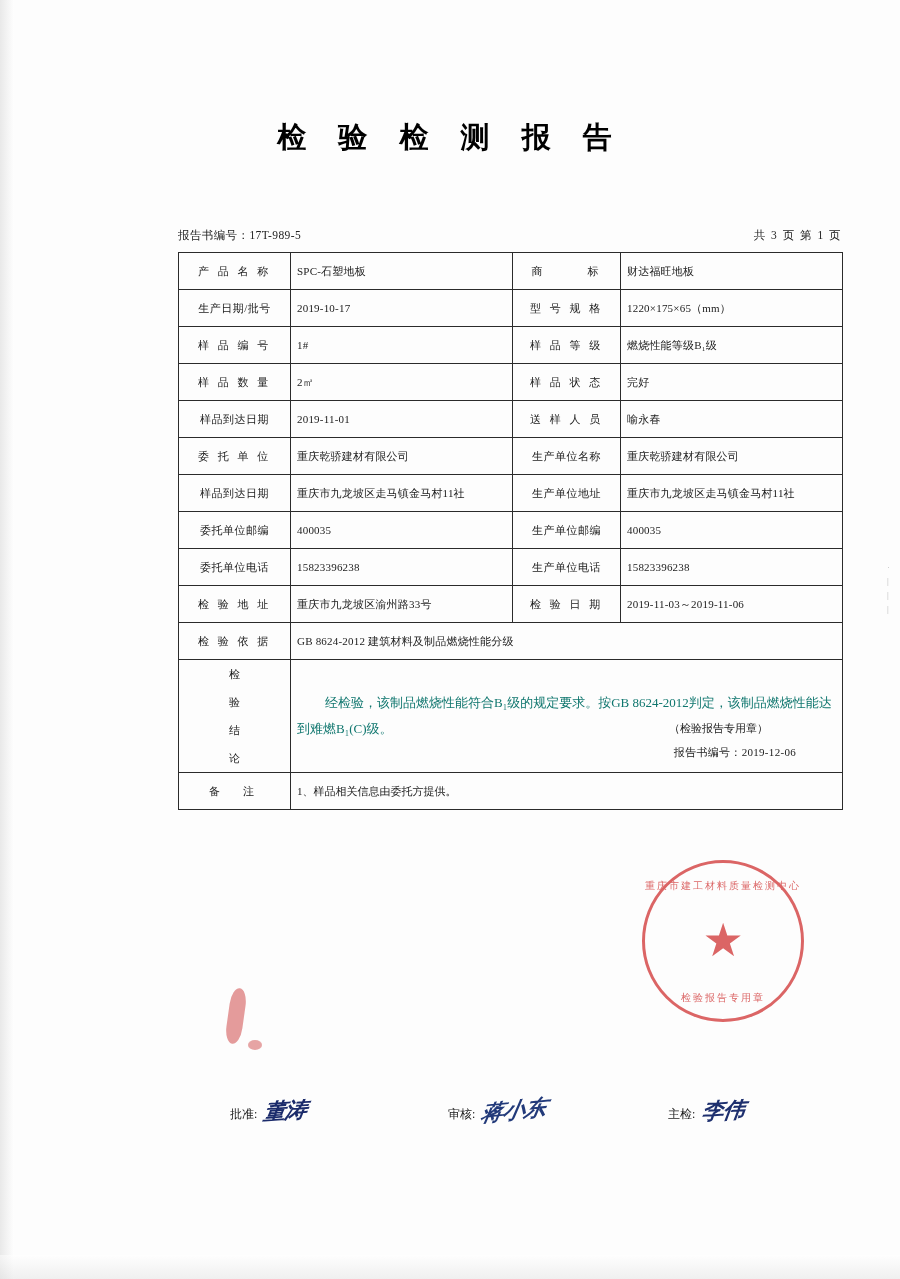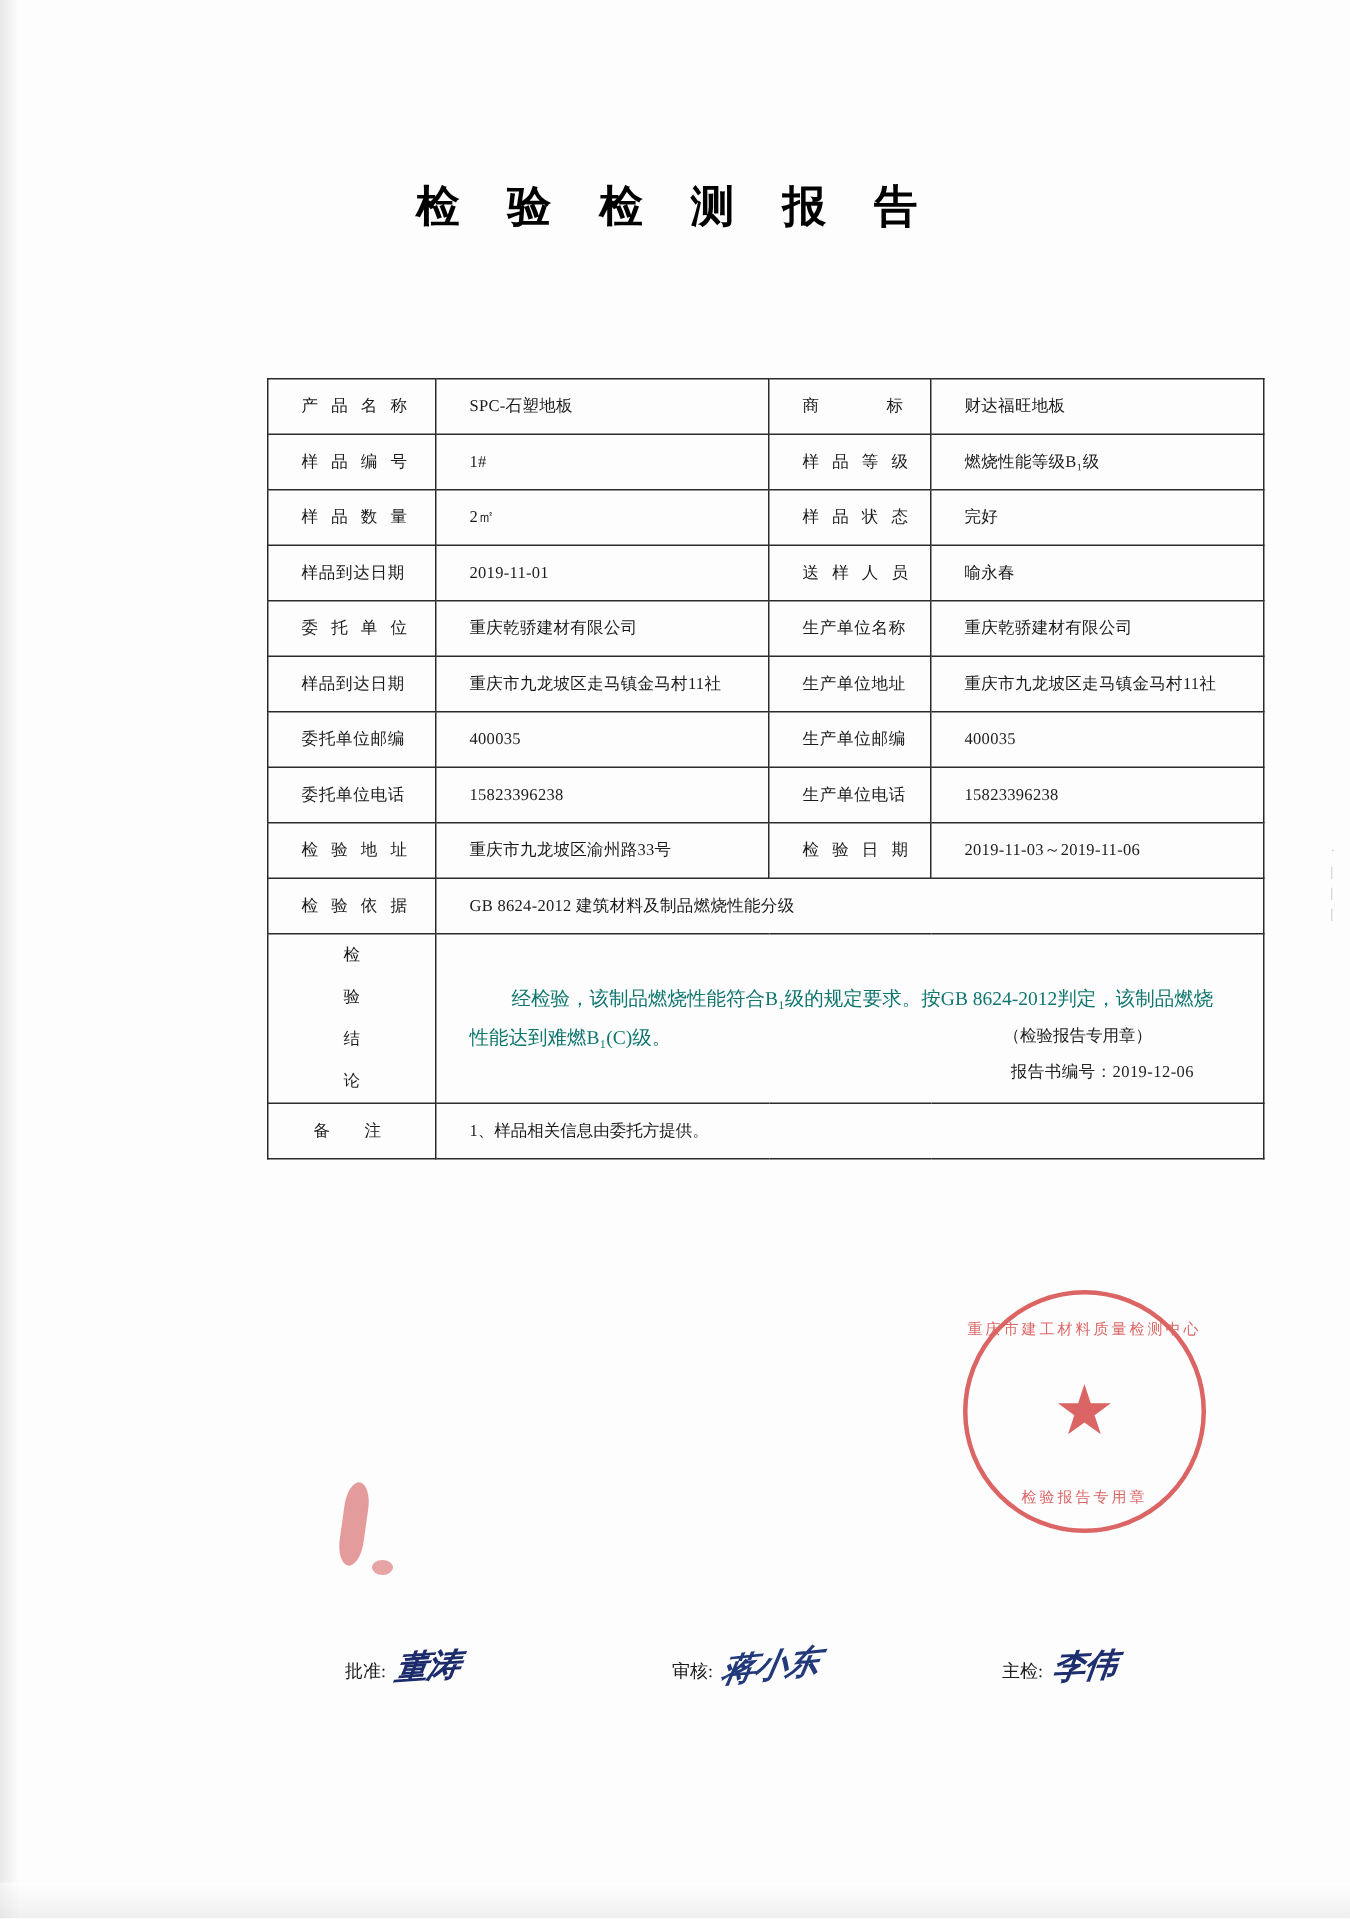--- a/index.html
+++ b/index.html
@@ -68,21 +68,21 @@
     position: absolute;
     top: 252px;
     left: 178px;
     width: 664px;
     border-collapse: collapse;
     table-layout: fixed;
   }
   table.main td {
     border: 1px solid #2b2b2b;
     font-size: 11px;
-    padding: 0 22px;
+    padding: 0 6px;
     height: 36px;
     vertical-align: middle;
     color: #1b1b1b;
     line-height: 1.35;
     overflow: hidden;
   }
   td.lbl {
     text-align: center;
     letter-spacing: 3px;
     white-space: nowrap;
@@ -254,34 +254,44 @@
 </head>
 <body>
 
 <div class="page">
 
   <div class="scan-edge-left"></div>
   <div class="scan-edge-bottom"></div>
 
   <div class="doc-title">检 验 检 测 报 告</div>
 
+  <div class="meta-row">
+    <span class="meta-left"><span>报告书编号：</span><span>17T-989-5</span></span>
+    <span class="meta-right">共 3 页 第 1 页</span>
+  </div>
 
   <table class="main">
     <colgroup>
       <col class="col-a">
         <col class="col-b">
         <col class="col-c">
         <col class="col-d">
     </colgroup>
     <tbody>
       <tr>
         <td class="lbl">产 品 名 称</td>
         <td class="val">SPC-石塑地板</td>
         <td class="lbl">商　　　标</td>
         <td class="val">财达福旺地板</td>
+      </tr>
+      <tr>
+        <td class="lbl-tight">生产日期/批号</td>
+        <td class="val">2019-10-17</td>
+        <td class="lbl">型 号 规 格</td>
+        <td class="val">1220×175×65（mm）</td>
       </tr>
       <tr>
         <td class="lbl">样 品 编 号</td>
         <td class="val">1#</td>
         <td class="lbl">样 品 等 级</td>
         <td class="val">燃烧性能等级B₁级</td>
       </tr>
       <tr>
         <td class="lbl">样 品 数 量</td>
         <td class="val">2㎡</td>

